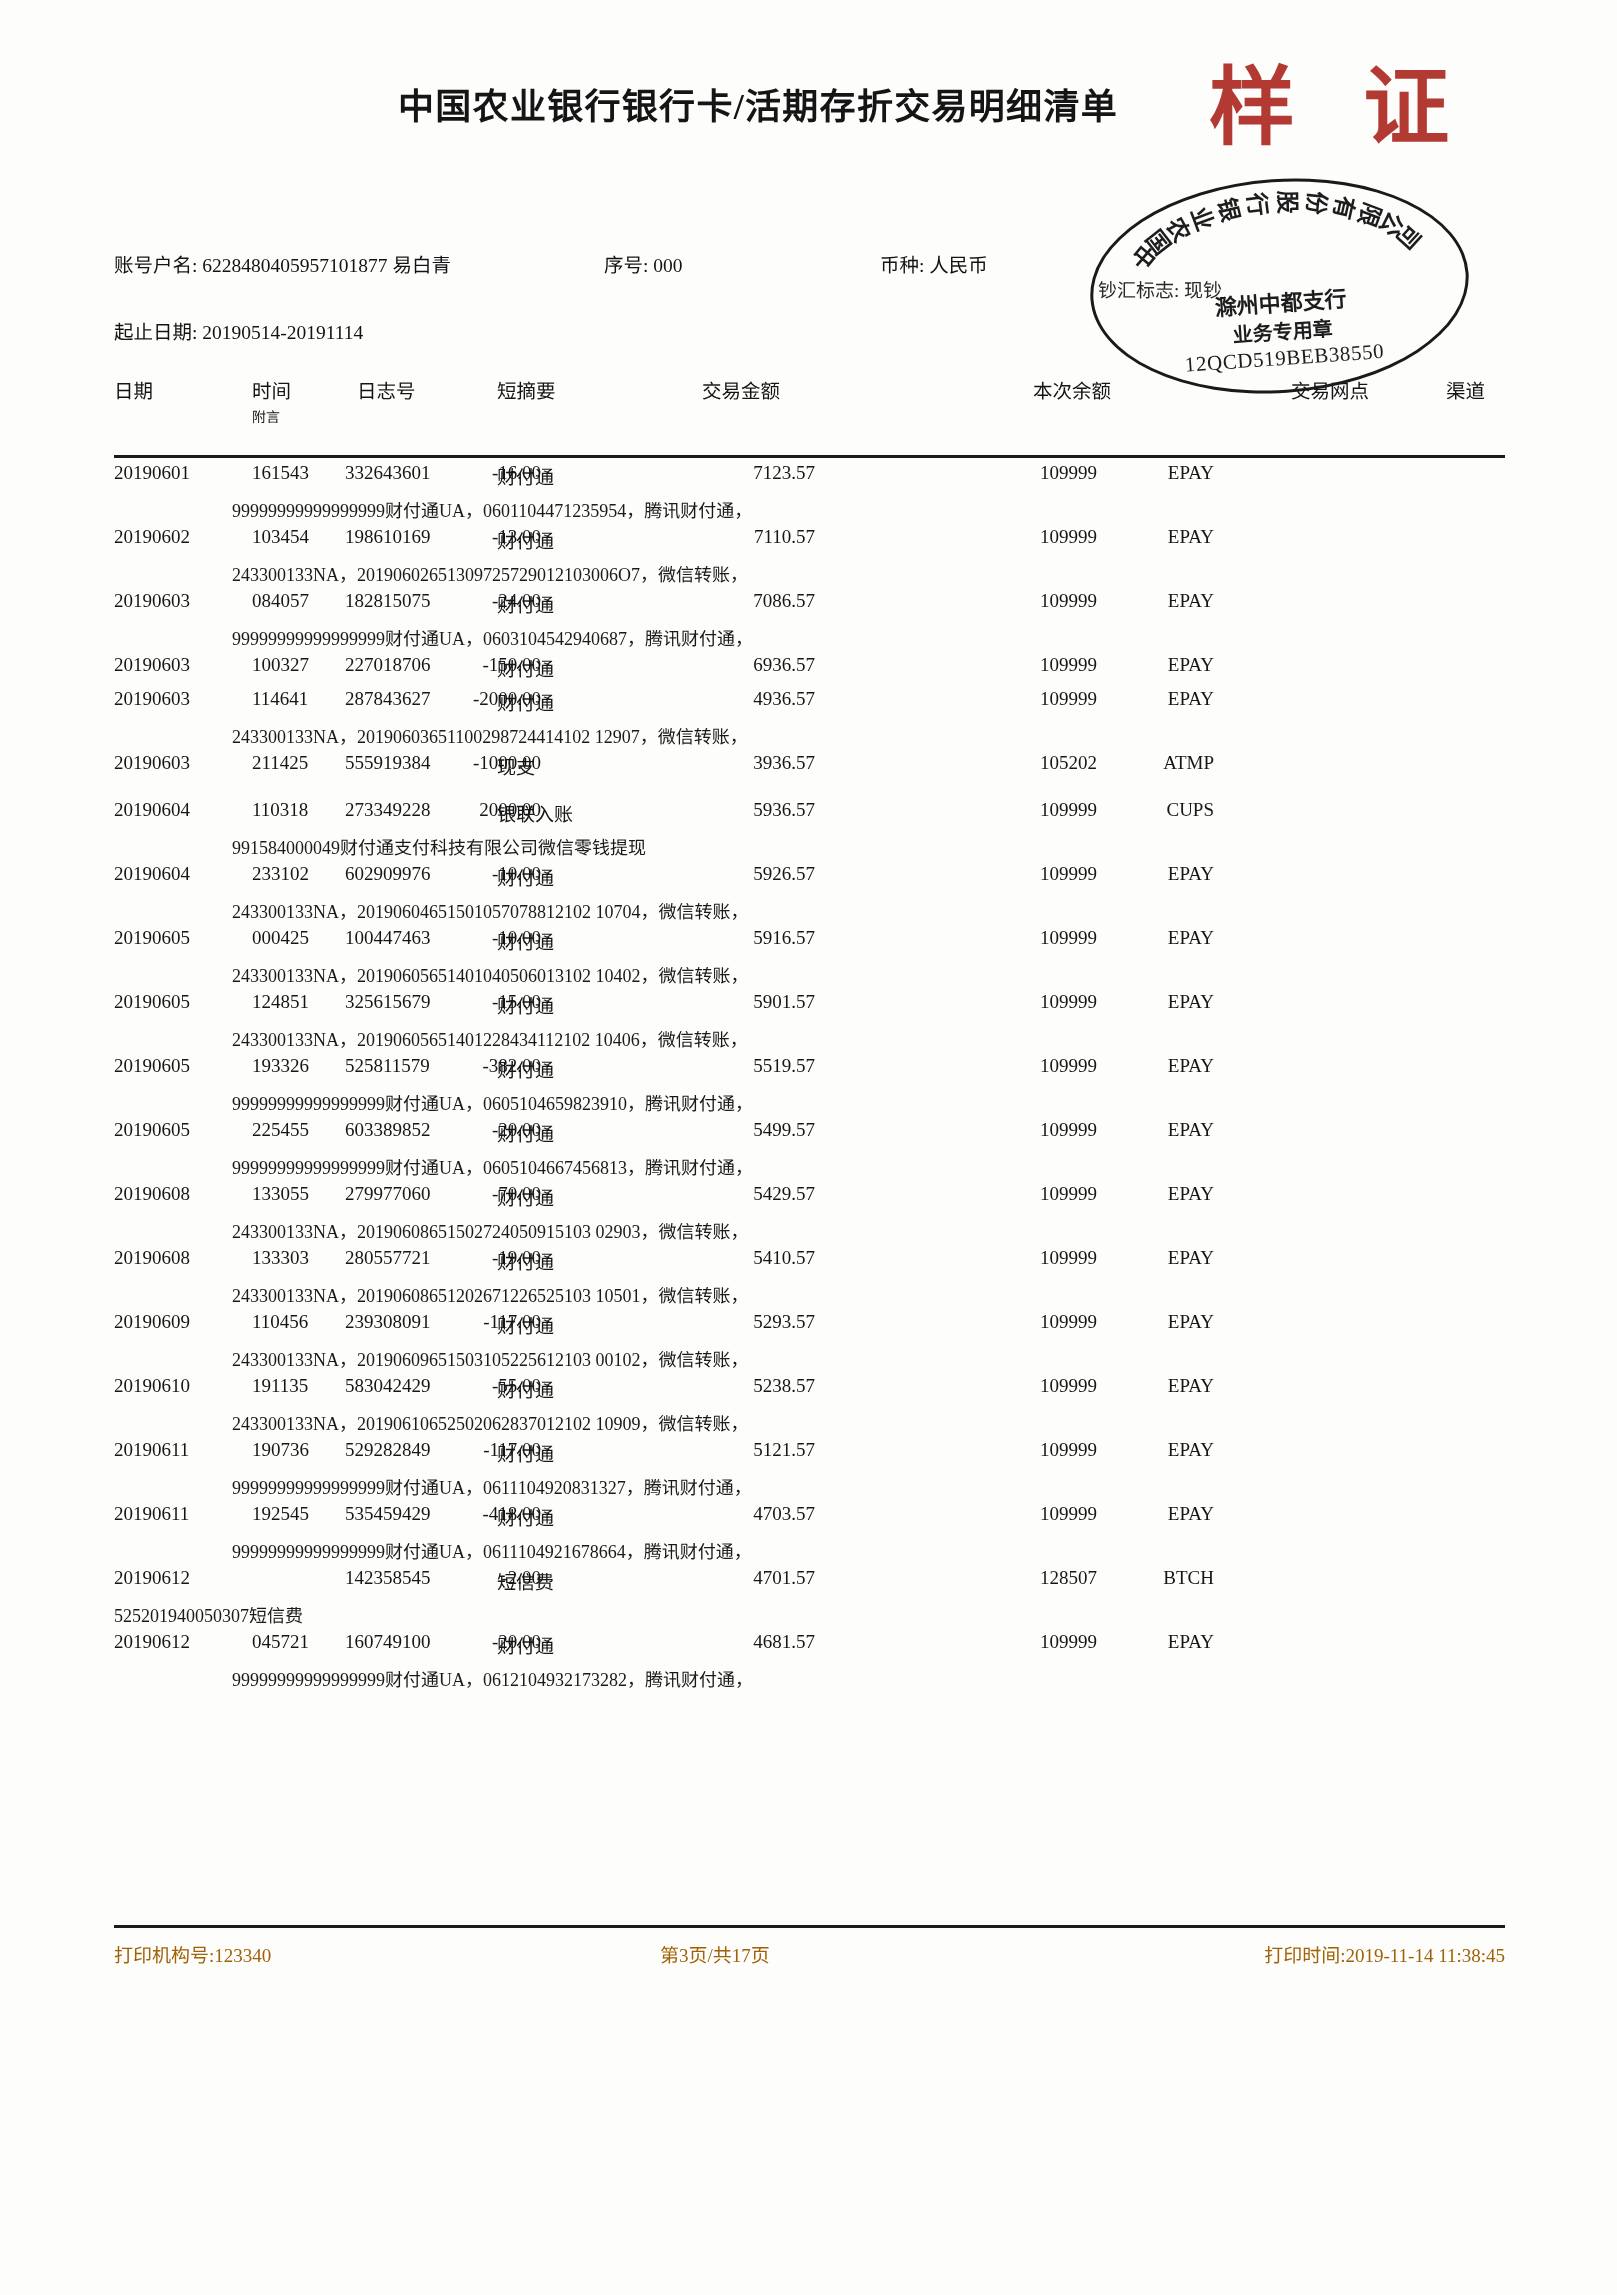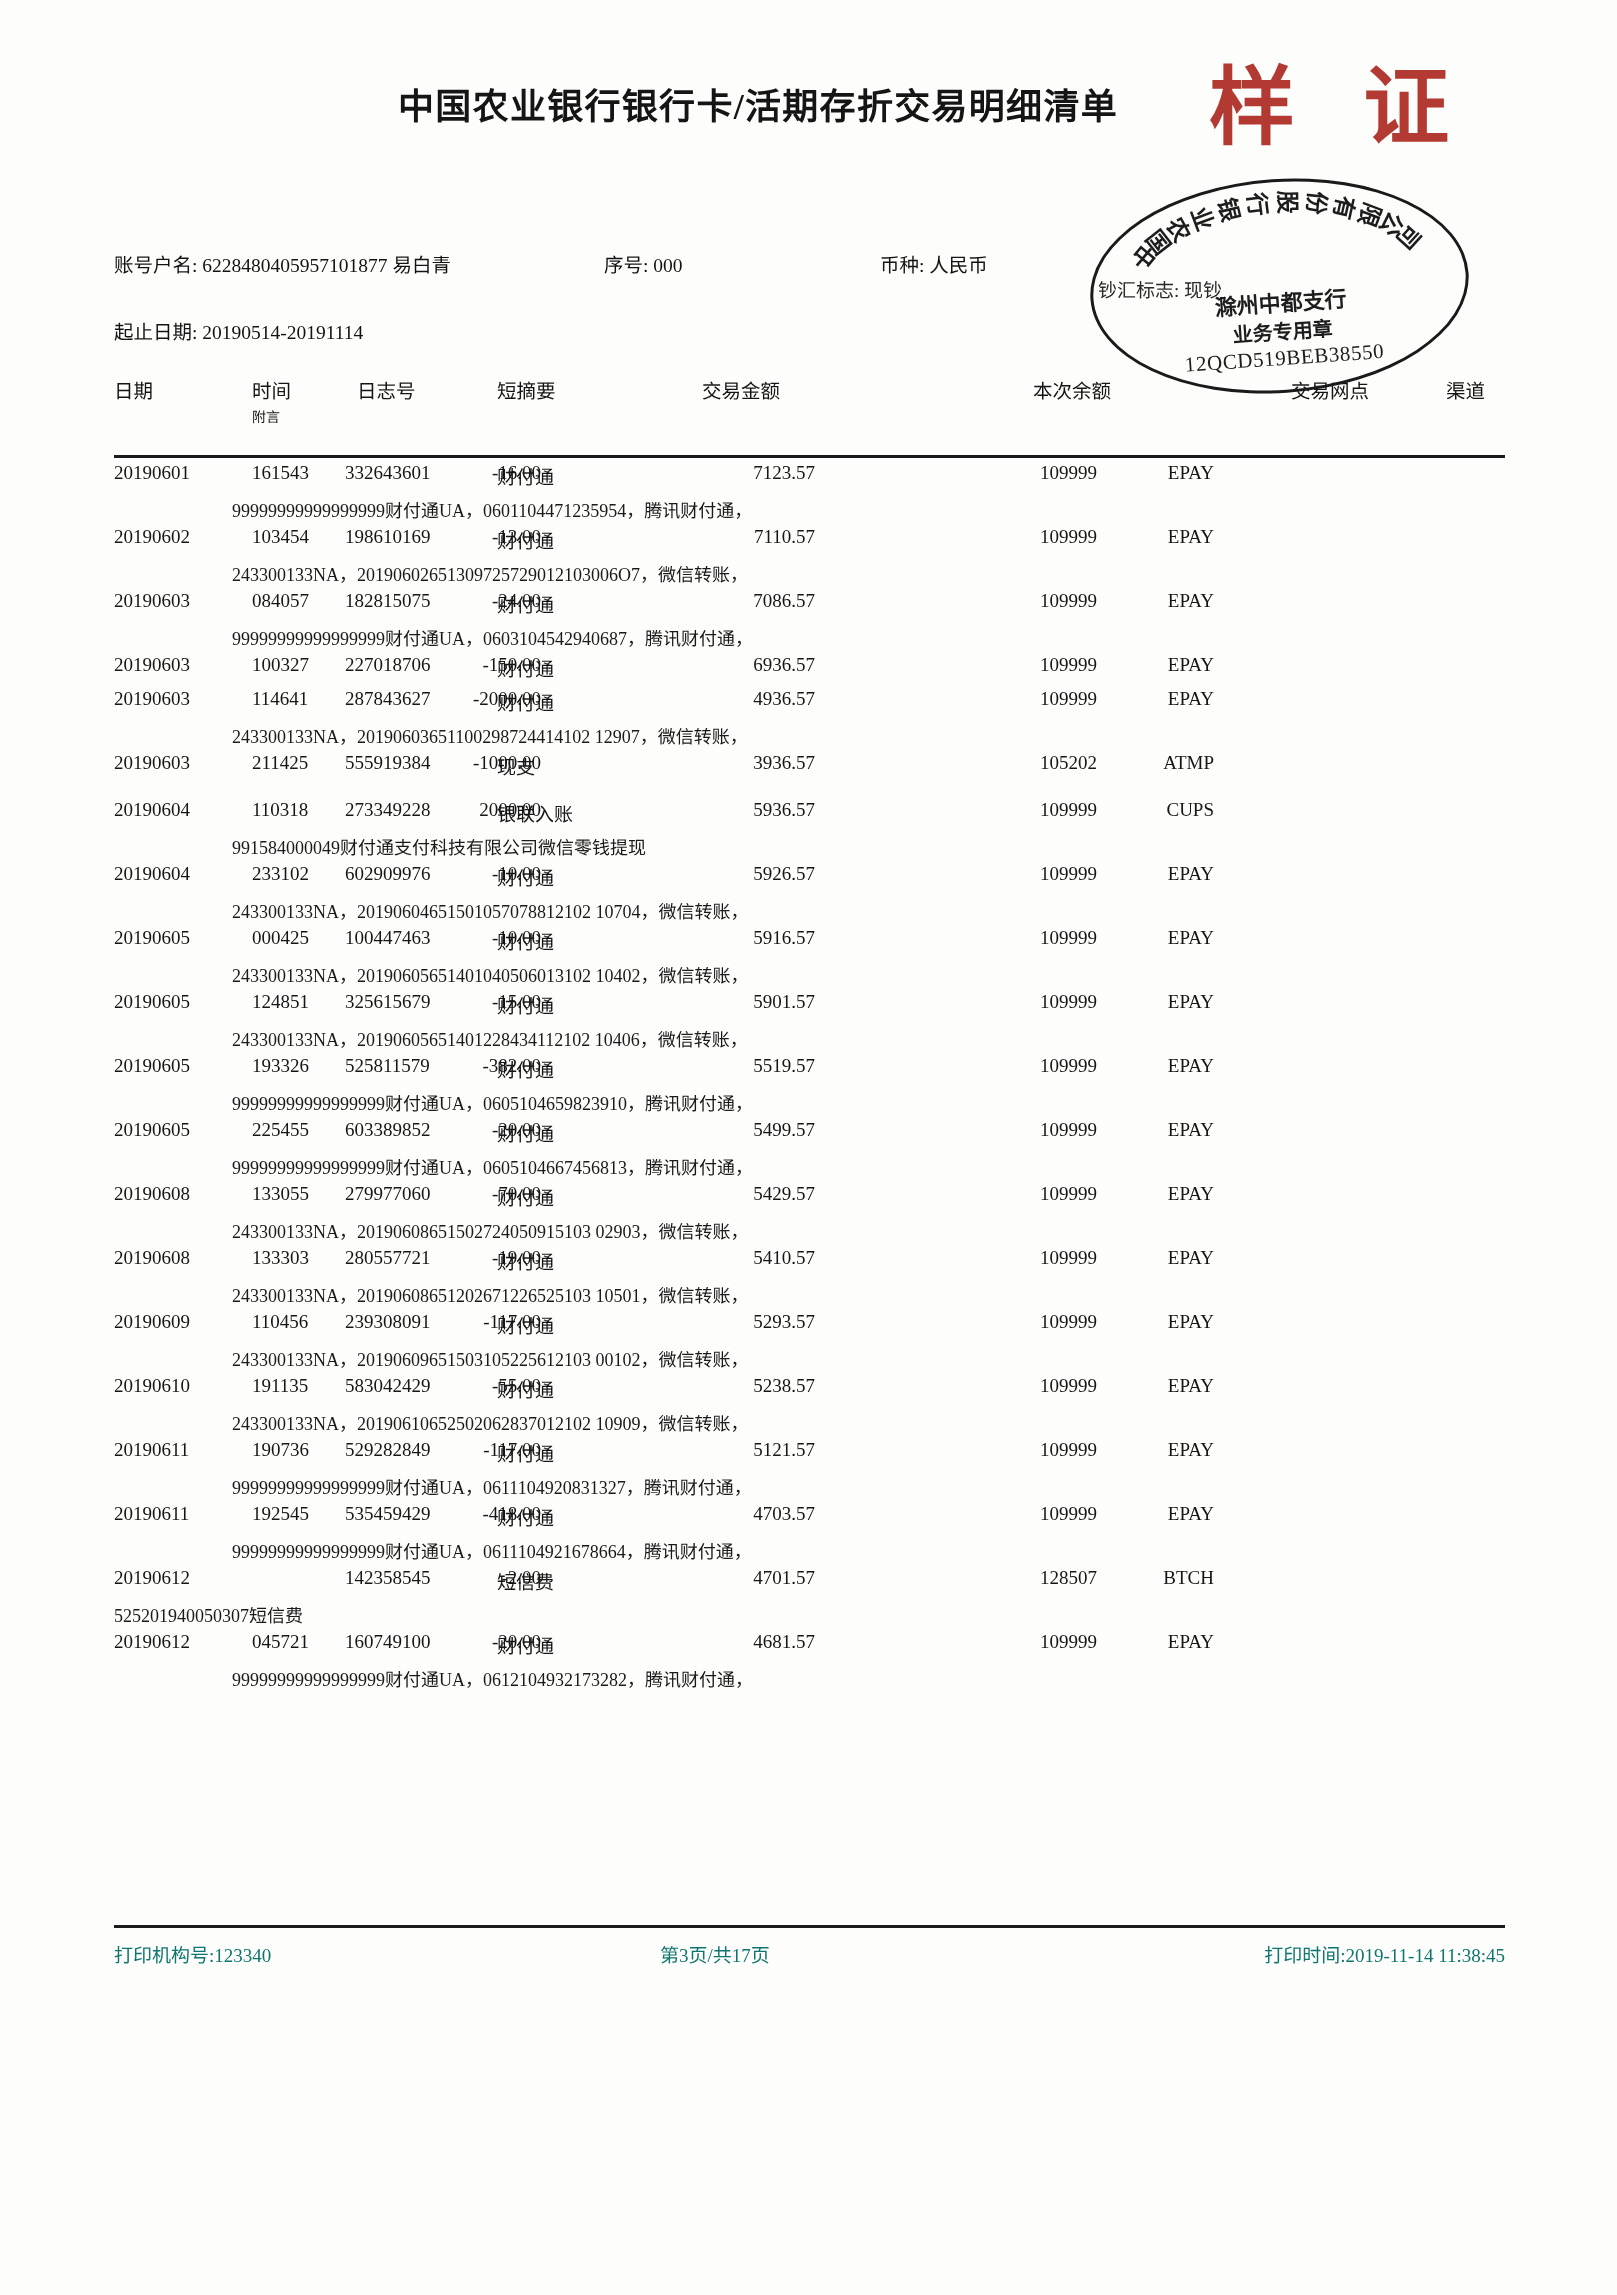--- a/index.html
+++ b/index.html
@@ -220,21 +220,21 @@
     position: absolute;
     left: 114px;
     top: 1940px;
     width: 1391px;
     height: 32px;
   }
   .foot-item {
     position: absolute;
     font-size: 19px;
     white-space: nowrap;
-    color: #0f766e;
+    color: #a16207;
     top: 0;
   }
   .foot-left   { left: 0; }
   .foot-center { left: 546px; }
   .foot-right  { right: 0; }
 </style>
 </head>
 <body>
 
 <div class="page">

